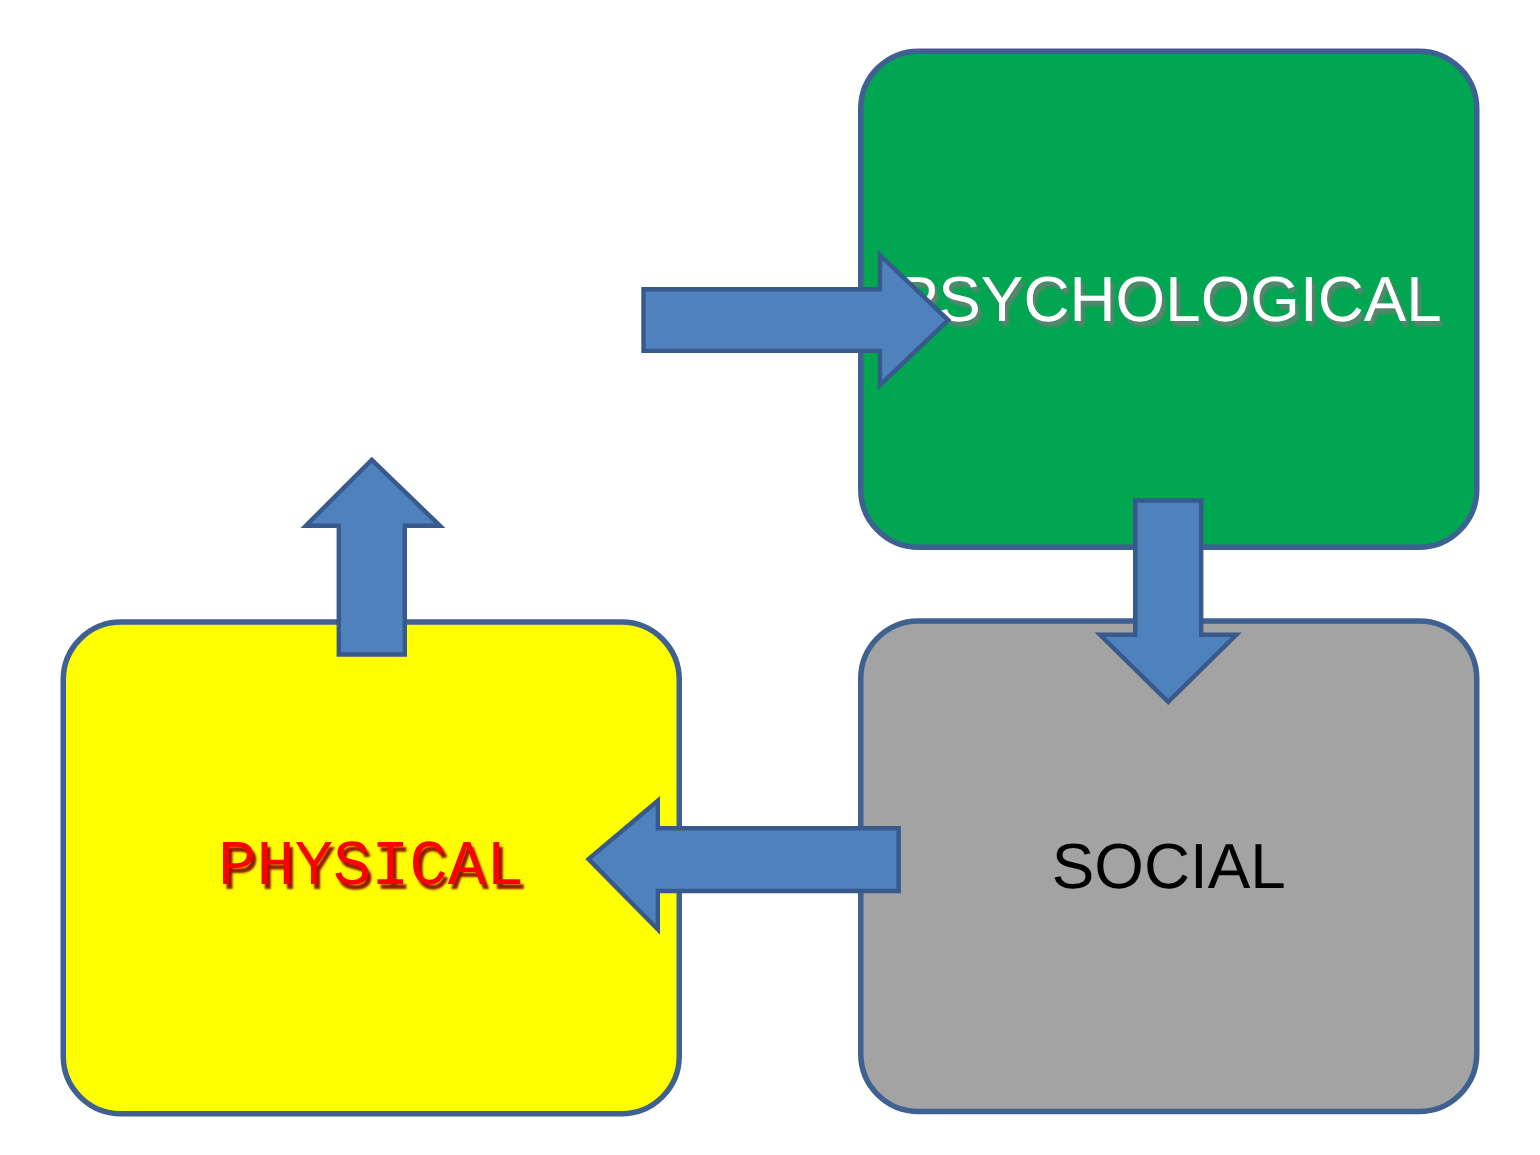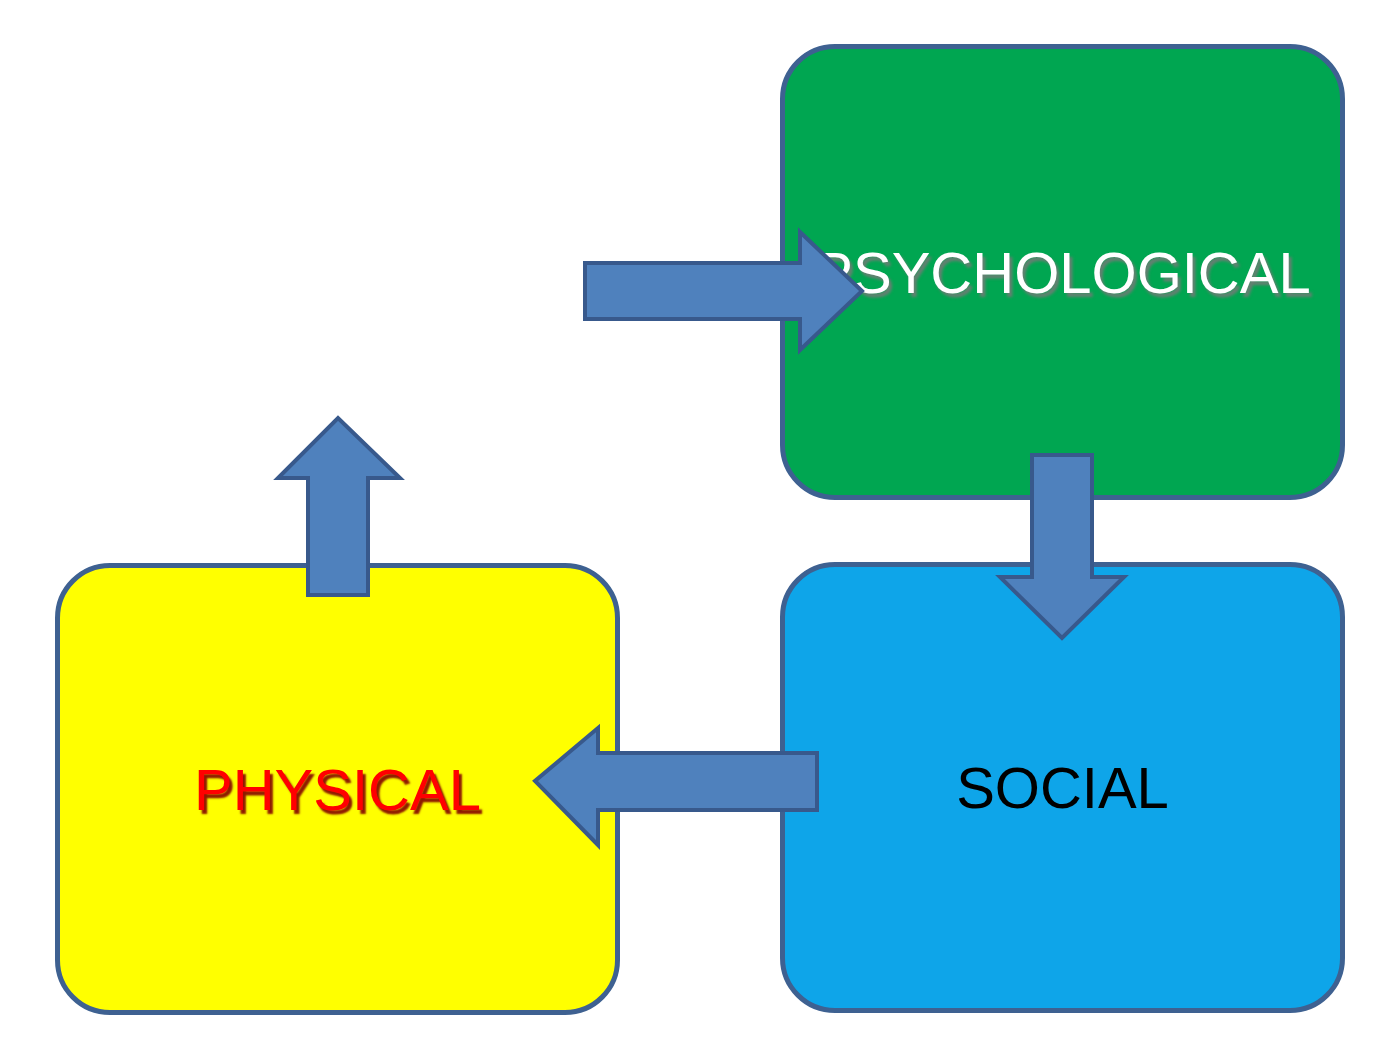--- a/index.html
+++ b/index.html
@@ -27,21 +27,21 @@
     z-index: 1;
   }
   .node .label {
     font-size: 58px;
     letter-spacing: 0px;
     white-space: nowrap;
     font-weight: 400;
   }
   #node-technical    { left: 55px;  top: 44px;  width: 567px; height: 459px; }
   #node-psychological{ left: 780px; top: 44px;  width: 565px; height: 456px; }
-  #node-physical     { left: 55px;  top: 563px; width: 565px; height: 452px; }
+  #node-physical     { left: 55px;  top: 563px; width: 565px; height: 452px; font-family: Liberation Mono, monospace; }
   #node-social       { left: 780px; top: 562px; width: 565px; height: 451px; }
 
   #node-technical .label,
   #node-psychological .label {
     text-shadow: 3px 4px 3px rgba(120,120,120,0.85);
   }
   #node-physical .label {
     text-shadow: 3px 4px 2px rgba(130,0,0,0.9);
   }
 
@@ -62,21 +62,21 @@
 
 
   <div class="node" id="node-psychological" style="background-color: rgb(0, 166, 81); color: rgb(255, 255, 255);">
     <span class="label">PSYCHOLOGICAL</span>
   </div>
 
   <div class="node" id="node-physical" style="background-color: rgb(255, 255, 0); color: rgb(255, 0, 0);">
     <span class="label">PHYSICAL</span>
   </div>
 
-  <div class="node" id="node-social" style="background-color: #0ea5e9; color: rgb(0, 0, 0);">
+  <div class="node" id="node-social" style="background-color: #a3a3a3; color: rgb(0, 0, 0);">
     <span class="label">SOCIAL</span>
   </div>
 
   <svg id="arrow-layer" viewBox="0 0 1400 1050" xmlns="http://www.w3.org/2000/svg">
 
     <polygon points="585,263 800,263 800,232 862,291 800,350 800,319 585,319" stroke-width="4" stroke-linejoin="miter" fill="#4F81BD" stroke="#38598C"></polygon>
 
     <polygon points="1032,455 1092,455 1092,577 1124,577 1062,638 1000,577 1032,577" stroke-width="4" stroke-linejoin="miter" fill="#4F81BD" stroke="#38598C"></polygon>
 
     <polygon points="817,753 598,753 598,728 535,781 598,845 598,810 817,810" stroke-width="4" stroke-linejoin="miter" fill="#4F81BD" stroke="#38598C"></polygon>

